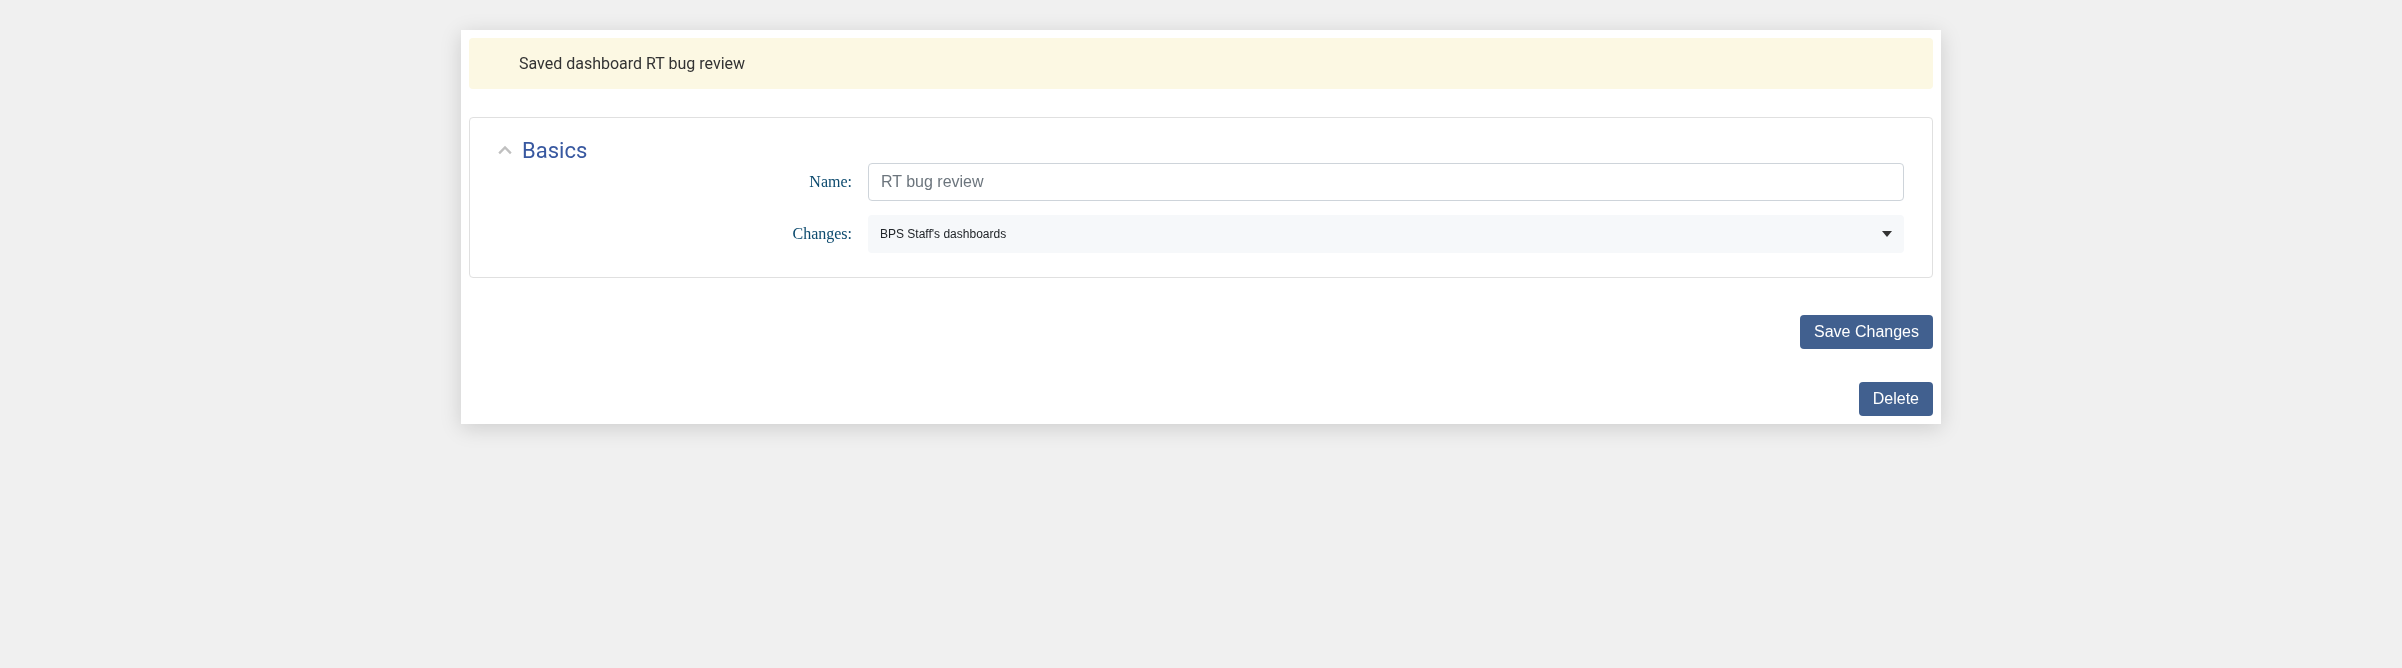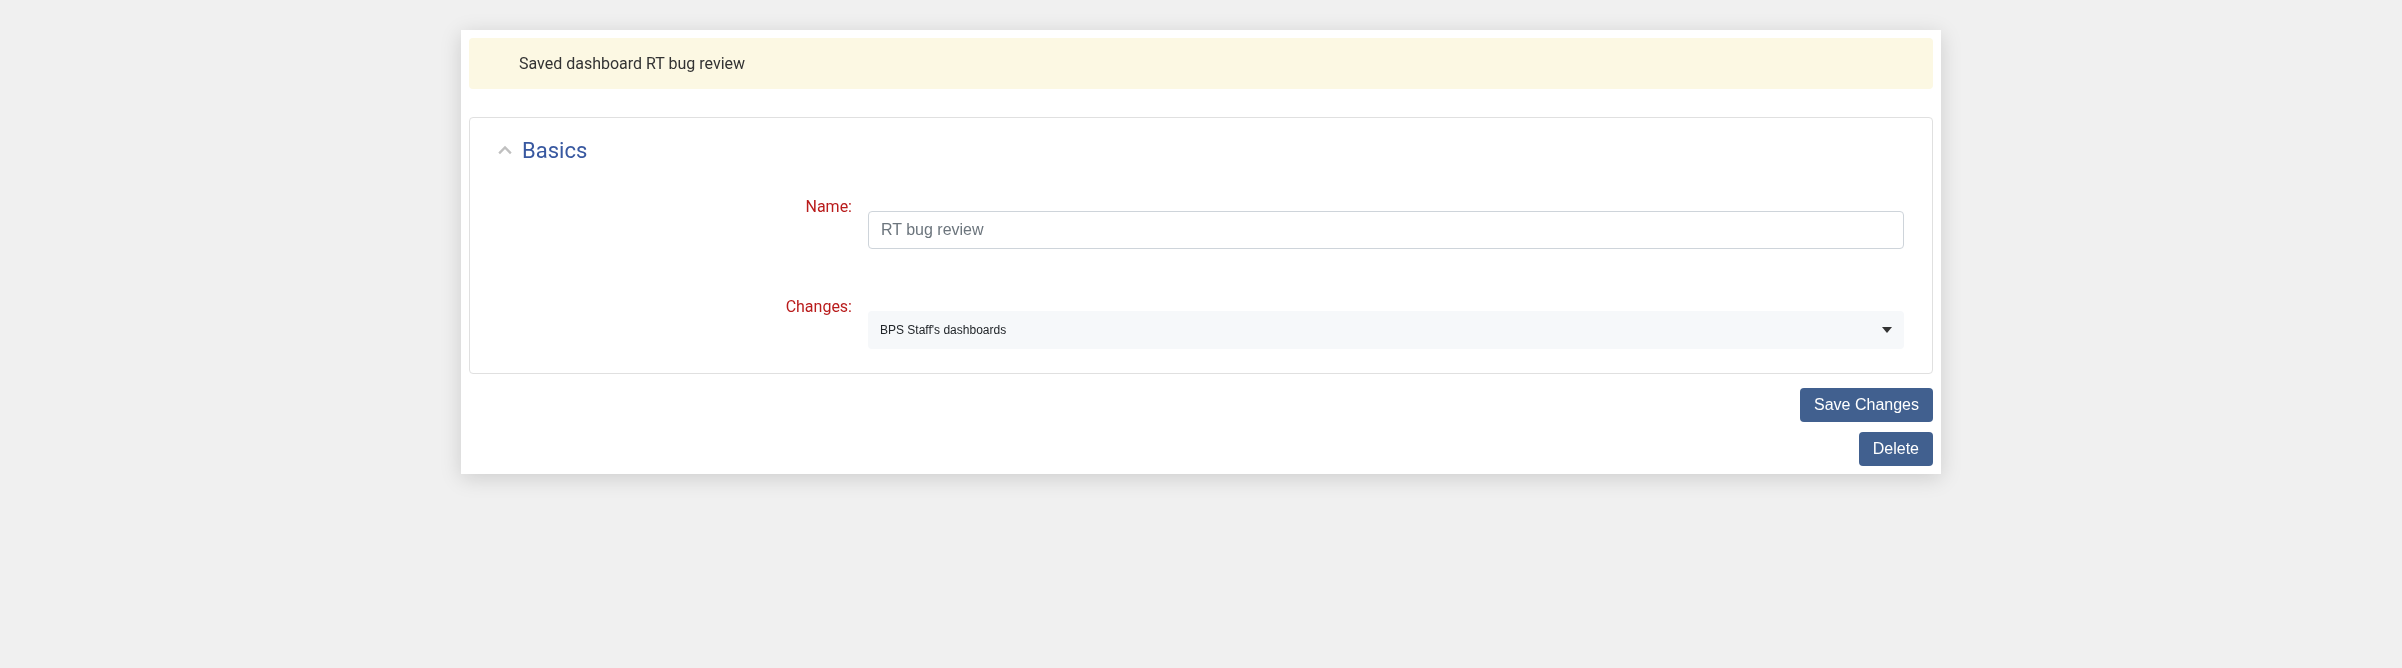--- a/index.html
+++ b/index.html
@@ -59,26 +59,26 @@
       align-items: center;
       margin-bottom: 14px;
     }
     .form-row:last-child {
       margin-bottom: 0;
     }
     .form-label {
       width: 370px;
       text-align: right;
       padding-right: 16px;
-      color: #b91c1c;
+      color: #0c4a6e;
       font-size: 16px;
+      font-family: Liberation Serif, serif;
     }
     .form-control {
       flex: 1;
-      margin-top: 48px;
     }
     .text-input {
       width: 100%;
       height: 38px;
       border: 1px solid #ced4da;
       border-radius: 4px;
       padding: 6px 12px;
       font-size: 16px;
       color: #6c757d;
       background: #ffffff;
@@ -120,20 +120,21 @@
       gap: 10px;
     }
     .btn {
       background: #41608f;
       color: #ffffff;
       border: none;
       border-radius: 4px;
       padding: 8px 14px;
       font-size: 16px;
       cursor: pointer;
+      margin-top: 23px;
     }
   </style>
 </head>
 <body>
 
 <div class="container">
 
   <div class="alert">
     <span>Saved dashboard RT bug review</span>
   </div>

